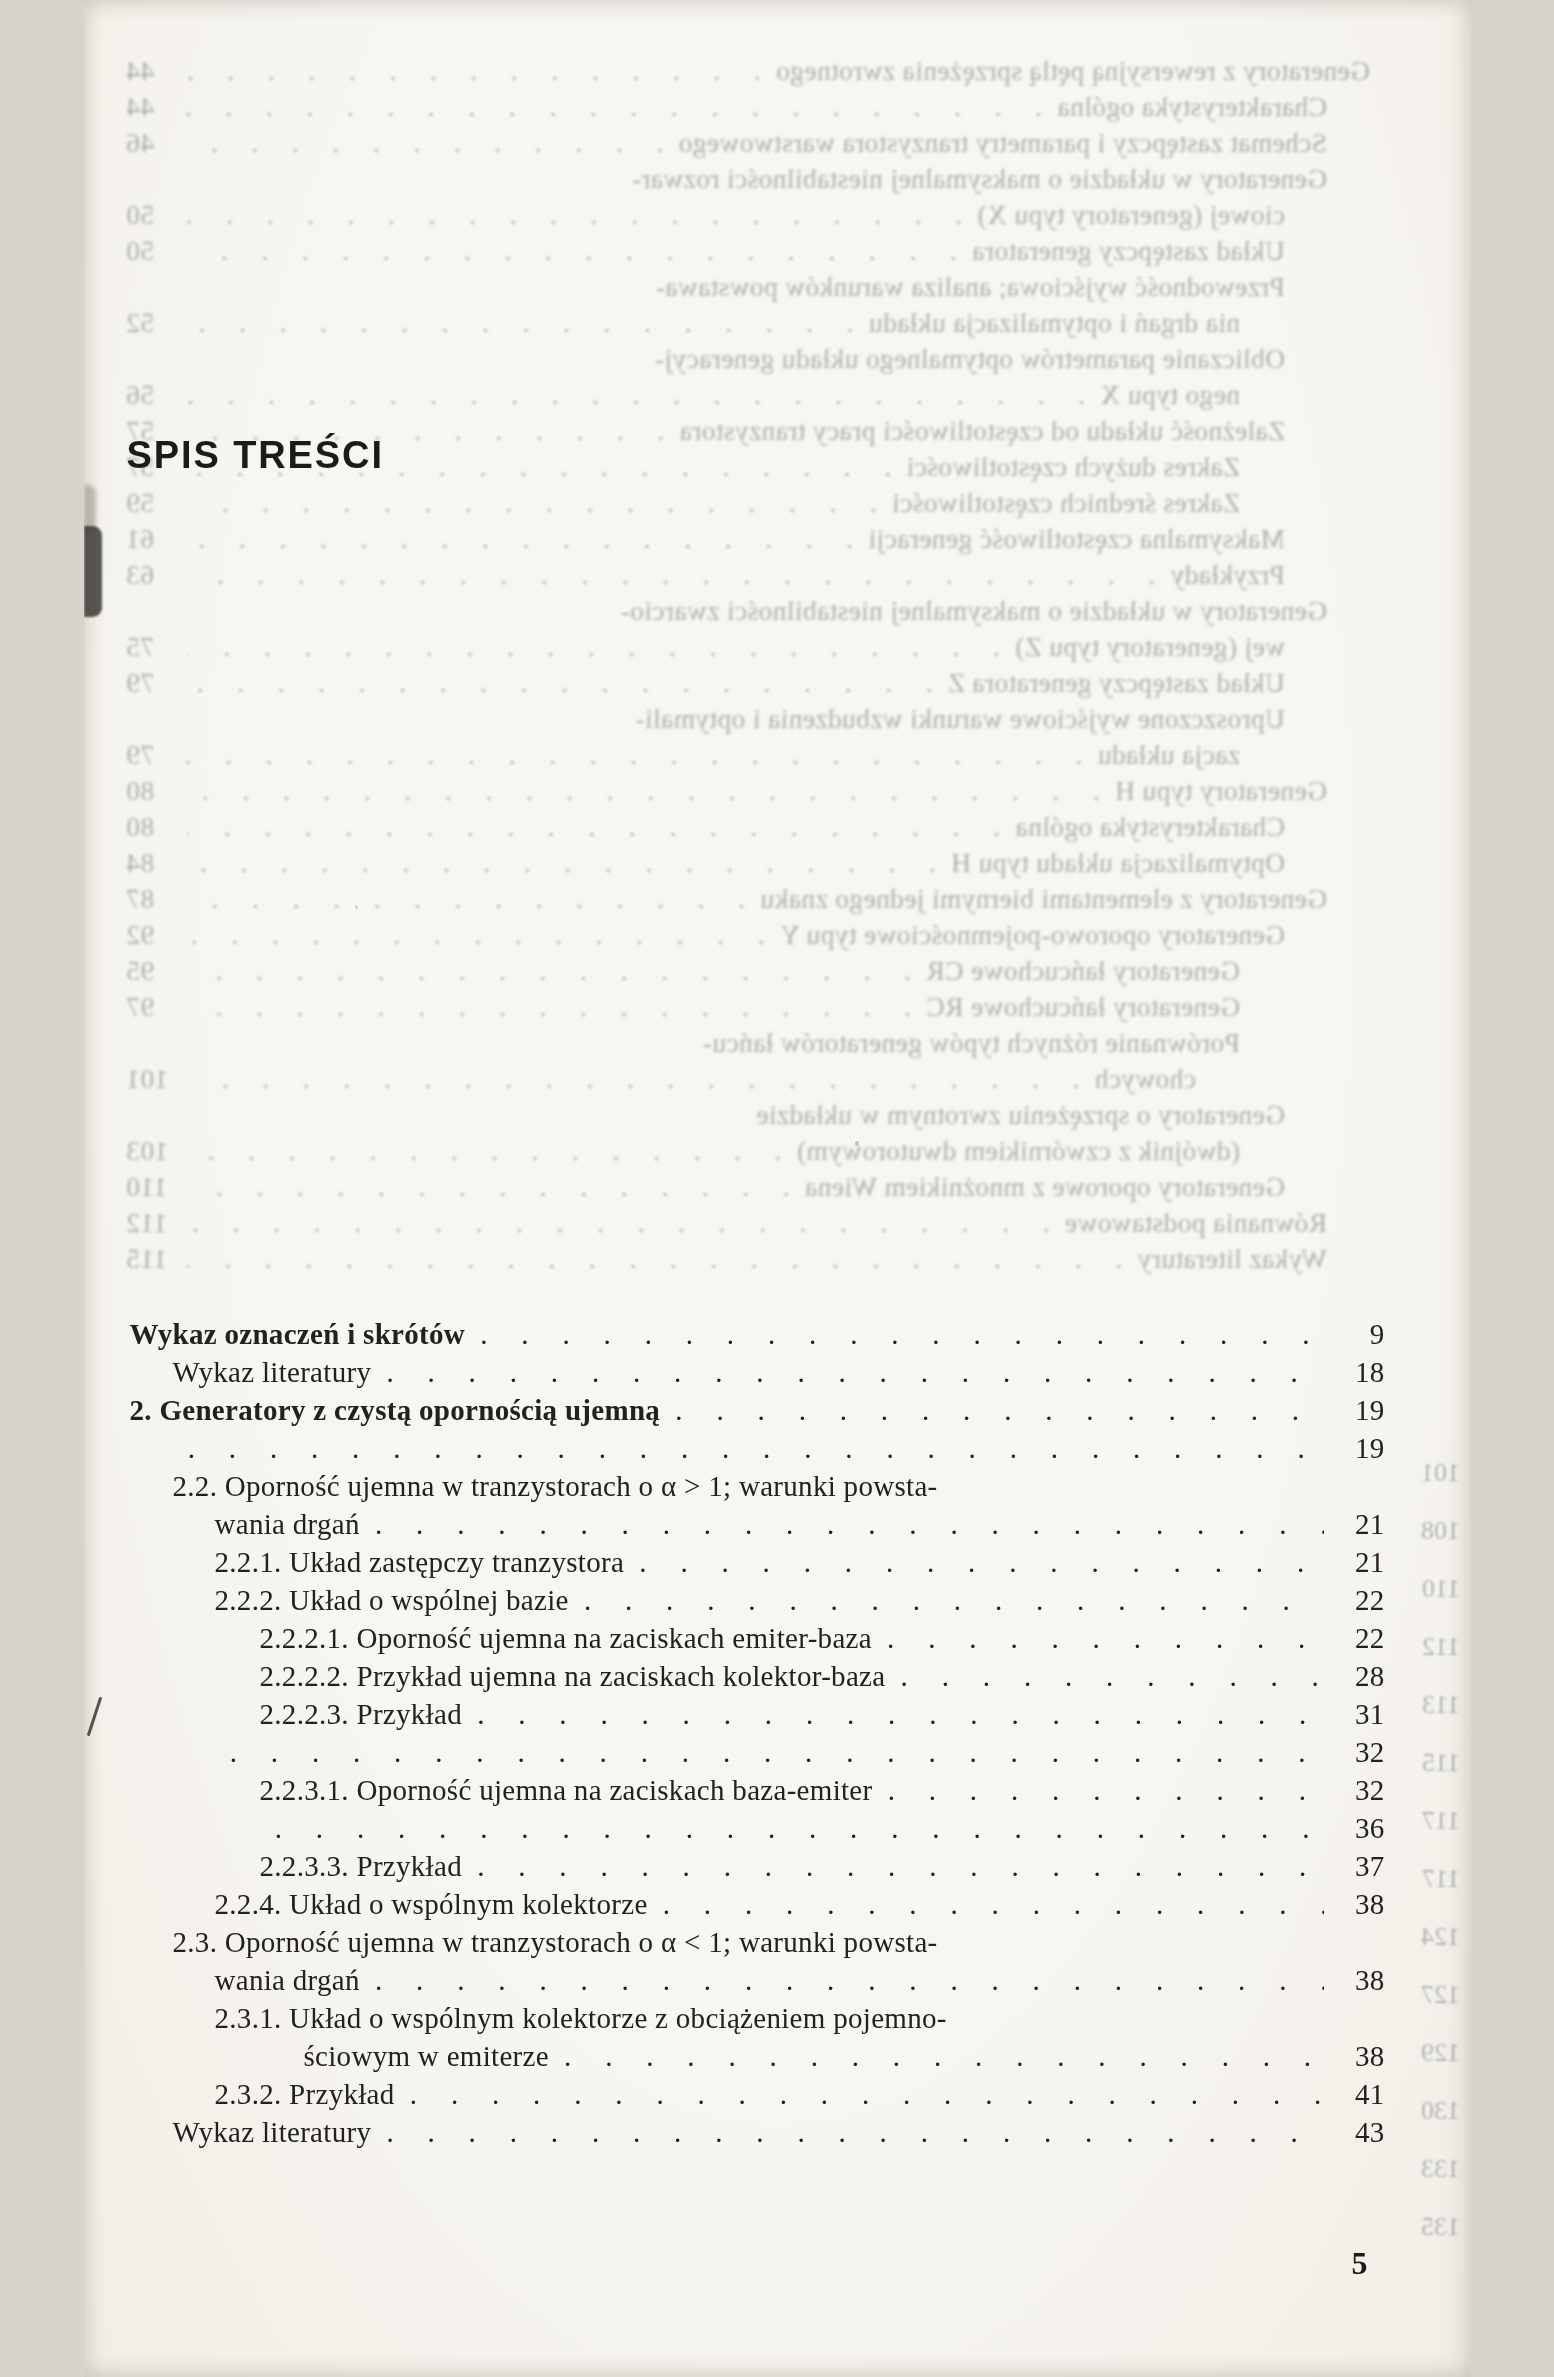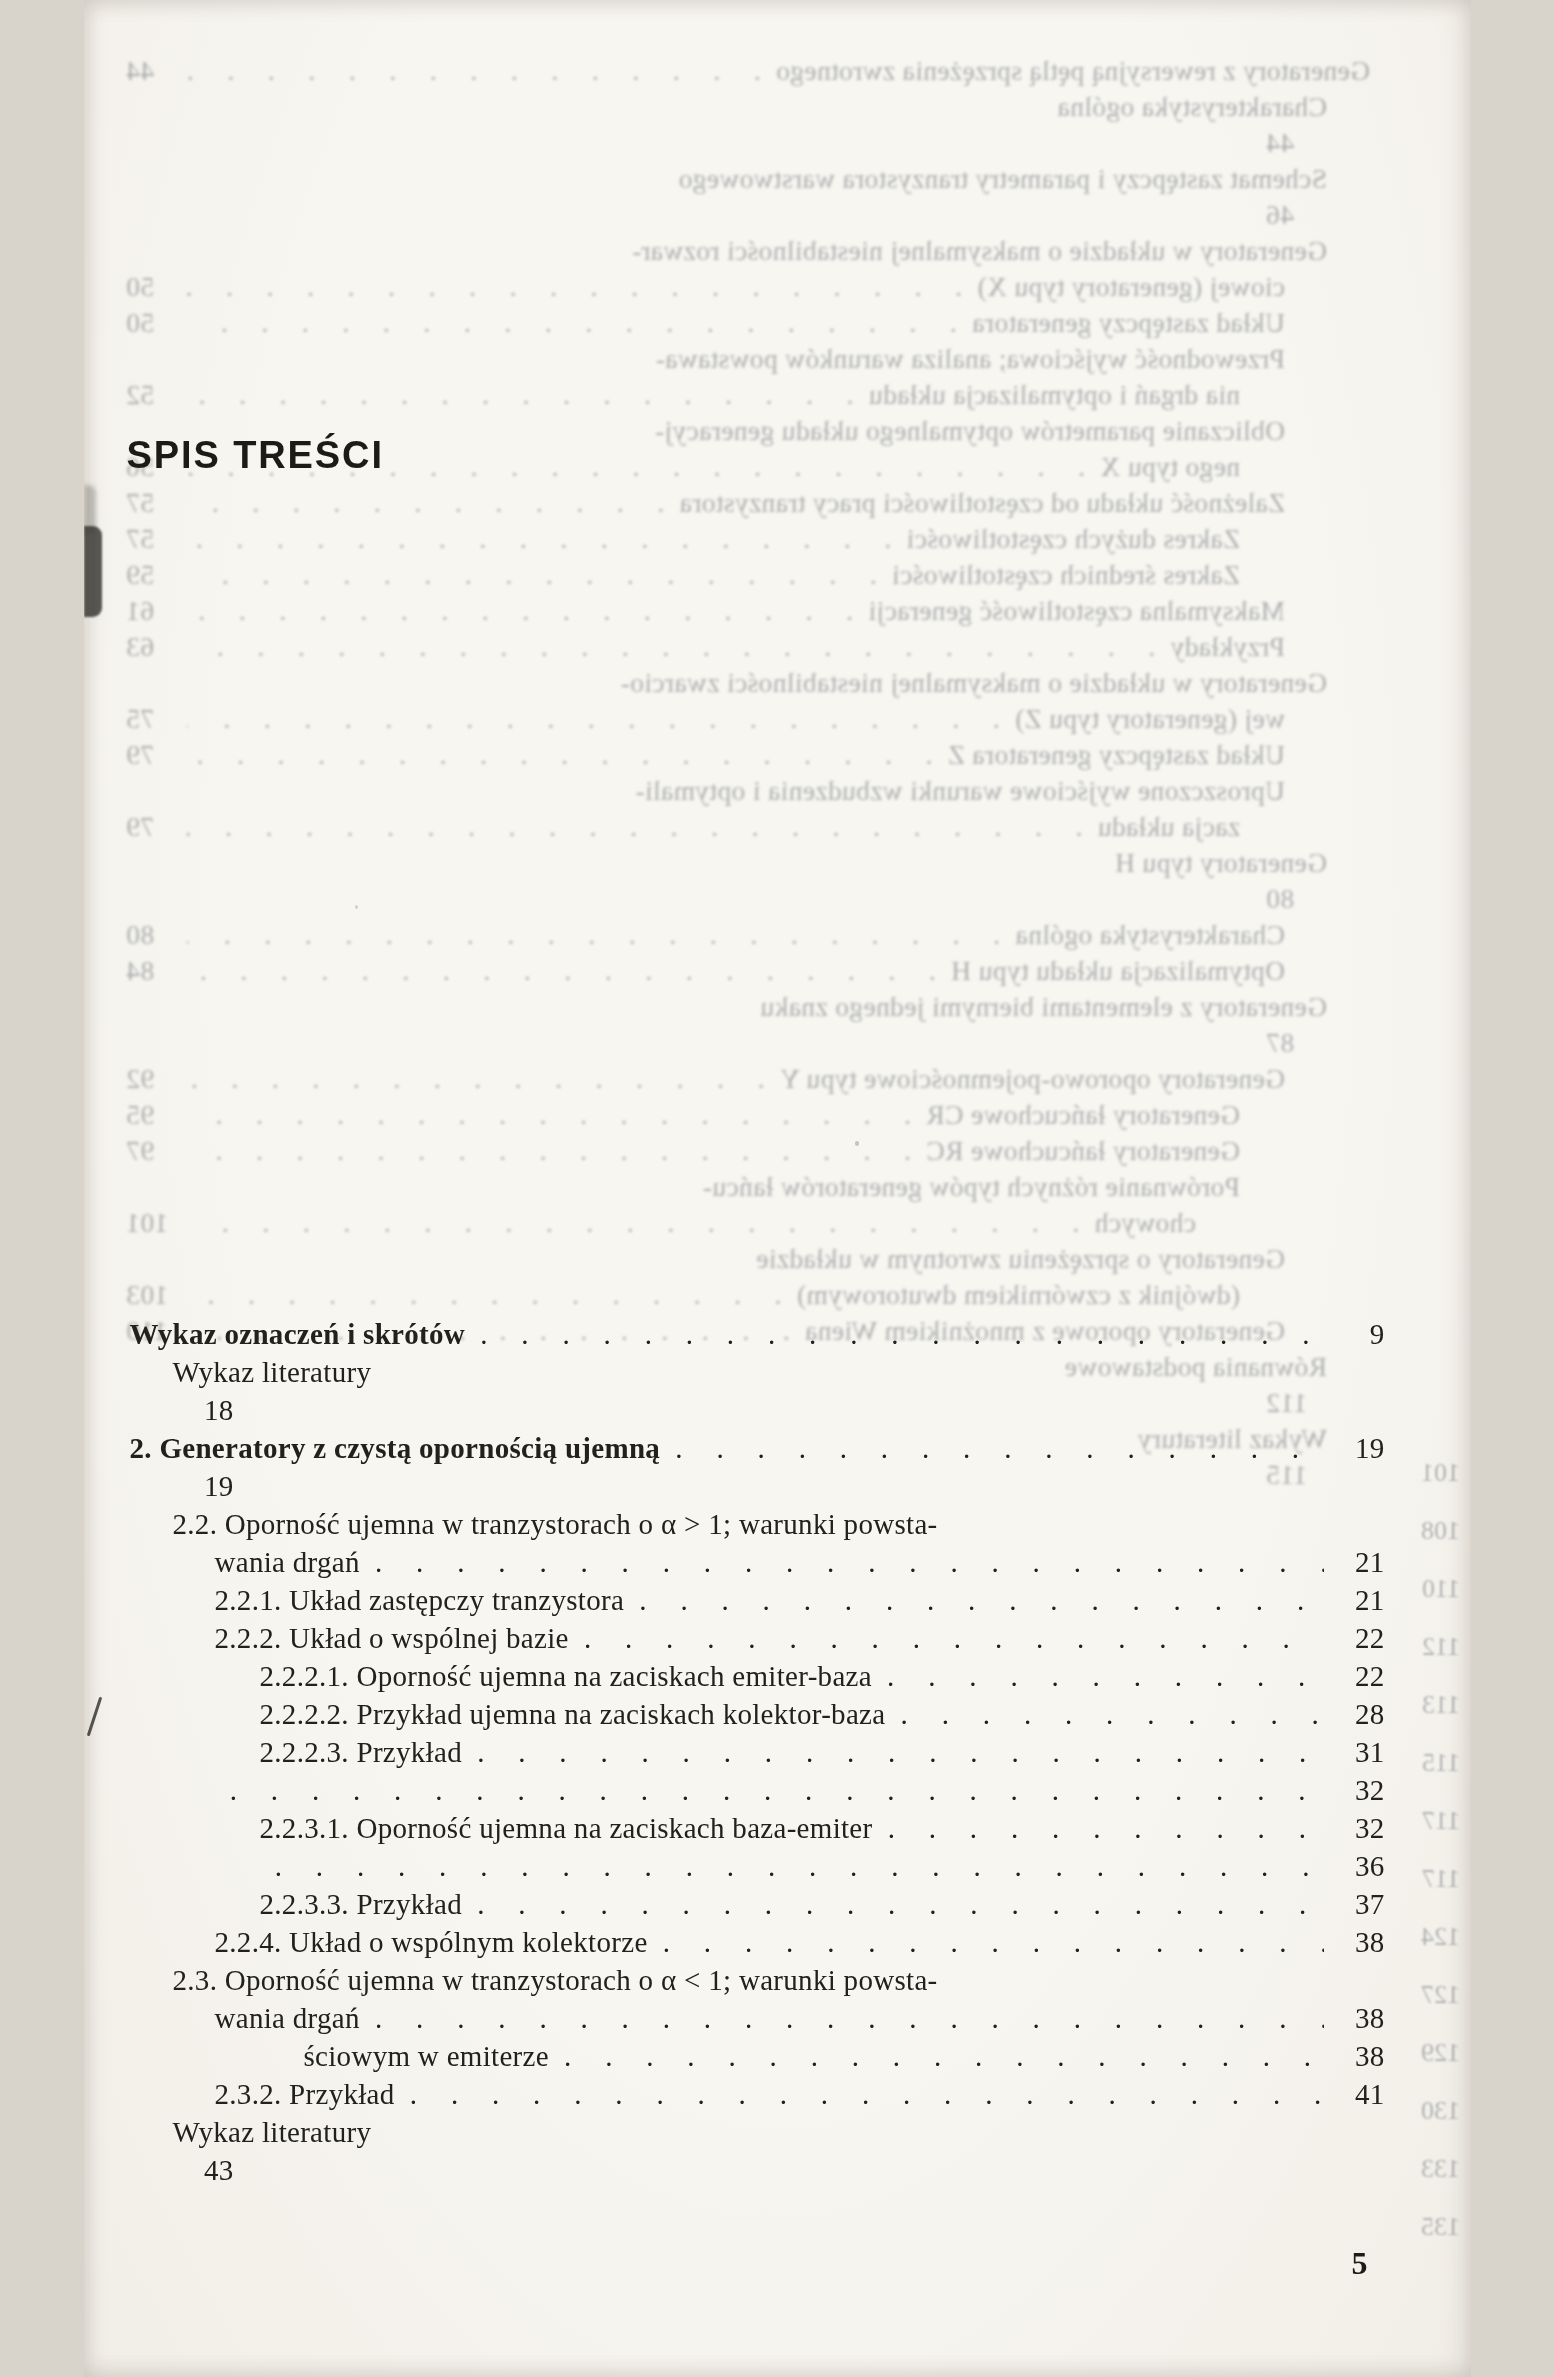--- a/index.html
+++ b/index.html
@@ -48,21 +48,21 @@
   }
   .toc-row{display:flex;align-items:baseline;}
   .toc-row .t{flex:0 0 auto;white-space:nowrap;}
   .toc-row.bold .t{font-weight:700;}
   .toc-row .leader{
     flex:1 1 0;min-width:0;overflow:hidden;white-space:nowrap;
     word-spacing:26px;padding:0 12.2px 0 15.2px;
   }
   .toc-row .pg{flex:0 0 auto;width:61px;text-align:right;white-space:nowrap;}
   .lvl0{padding-left:0;}
-  .lvl1{padding-left:43px;flex-direction:column;}
+  .lvl1{padding-left:43px;}
   .lvl2{padding-left:85px;}
   .lvl3{padding-left:130px;}
   .lvl4{padding-left:174px;}
 
   .toc-heading{
     position:absolute;left:43px;top:434px;margin:0;
     font-family:"Liberation Sans","DejaVu Sans",sans-serif;
     font-weight:700;font-size:38px;letter-spacing:1.9px;color:#1d1b18;
   }
   .page-number{
@@ -360,20 +360,25 @@
       <div class="toc-row lvl1">
         <span class="t">2.3. Oporność ujemna w tranzystorach o α &lt; 1; warunki powsta-</span>
         <span class="leader"></span>
         <span class="pg"></span>
       </div>
       <div class="toc-row lvl2">
         <span class="t">wania drgań</span>
         <span class="leader">. . . . . . . . . . . . . . . . . . . . . . . . . . . . . . . . . . . . . . . . . . . . . . . . . . . . . . . . . . . . </span>
         <span class="pg">38</span>
       </div>
+      <div class="toc-row lvl2">
+        <span class="t">2.3.1. Układ o wspólnym kolektorze z obciążeniem pojemno-</span>
+        <span class="leader"></span>
+        <span class="pg"></span>
+      </div>
       <div class="toc-row lvl4">
         <span class="t">ściowym w emiterze</span>
         <span class="leader">. . . . . . . . . . . . . . . . . . . . . . . . . . . . . . . . . . . . . . . . . . . . . . . . . . . . . . . . . . . . </span>
         <span class="pg">38</span>
       </div>
       <div class="toc-row lvl2">
         <span class="t">2.3.2. Przykład</span>
         <span class="leader">. . . . . . . . . . . . . . . . . . . . . . . . . . . . . . . . . . . . . . . . . . . . . . . . . . . . . . . . . . . . </span>
         <span class="pg">41</span>
       </div>

